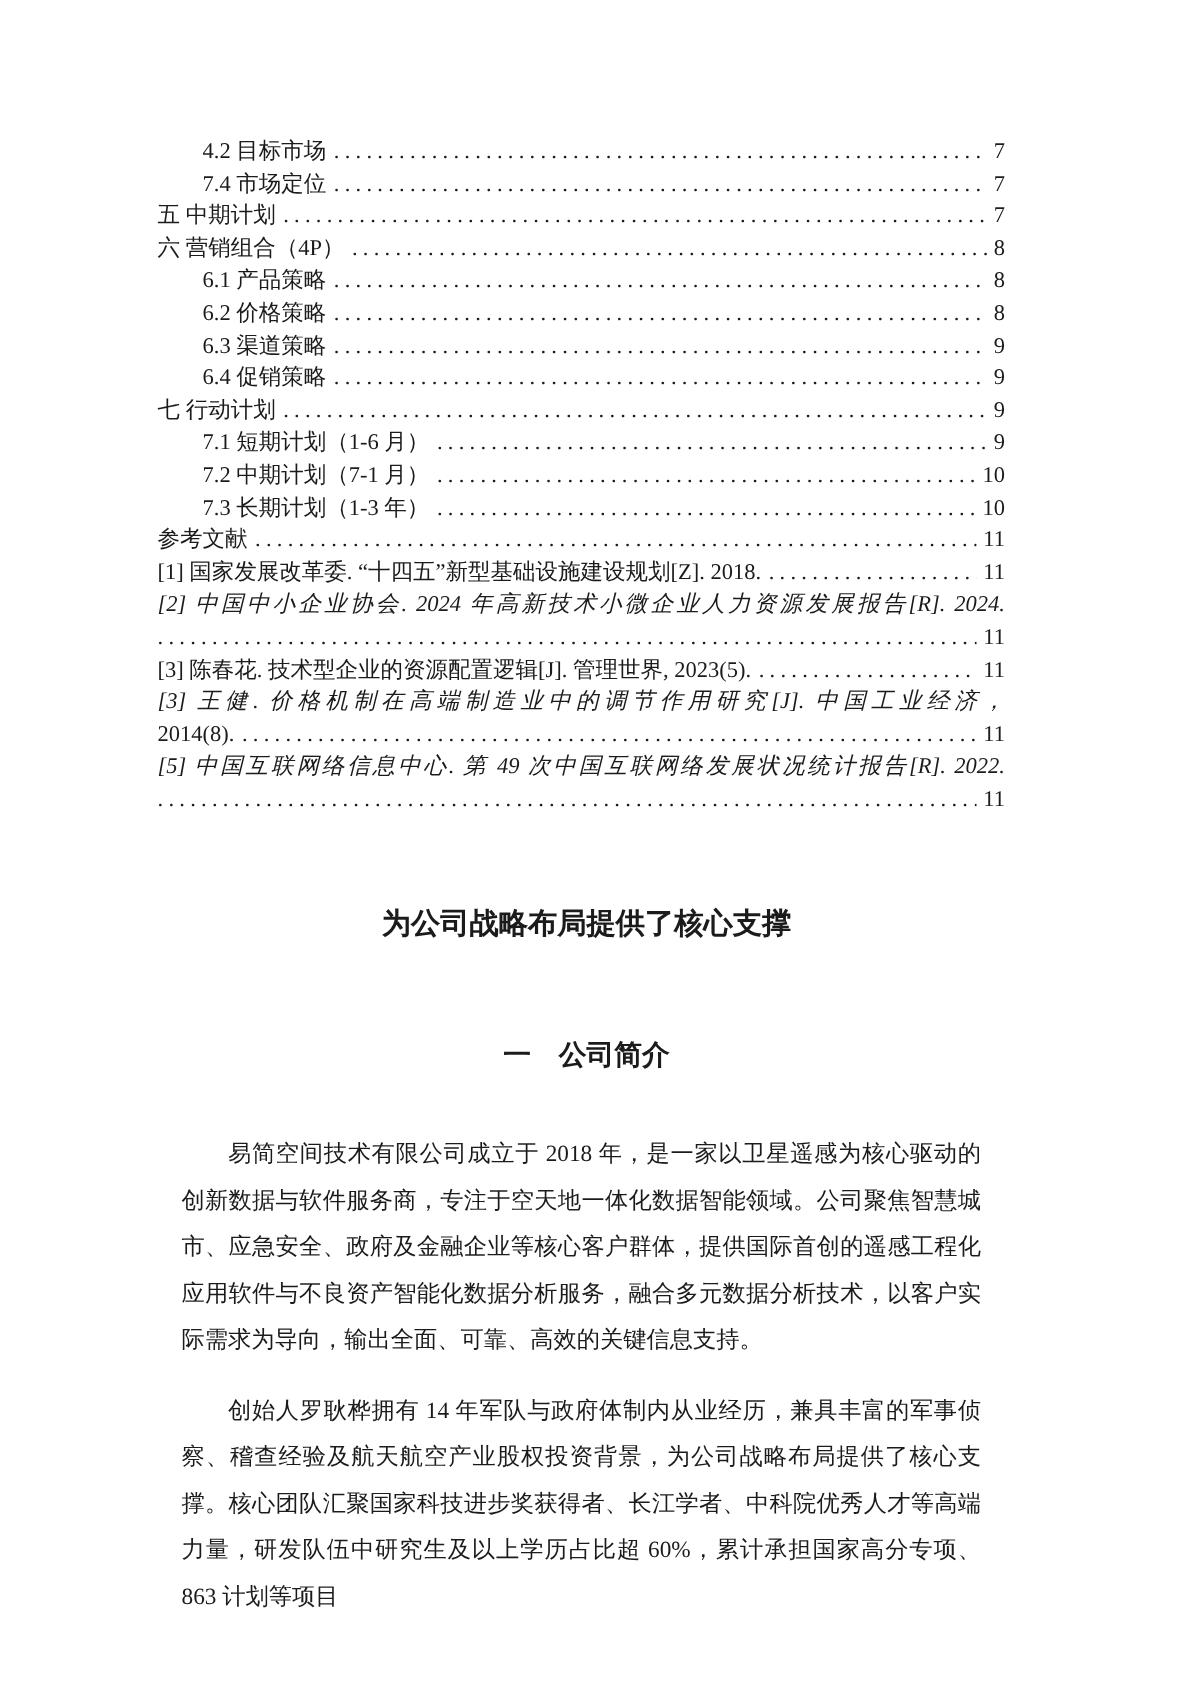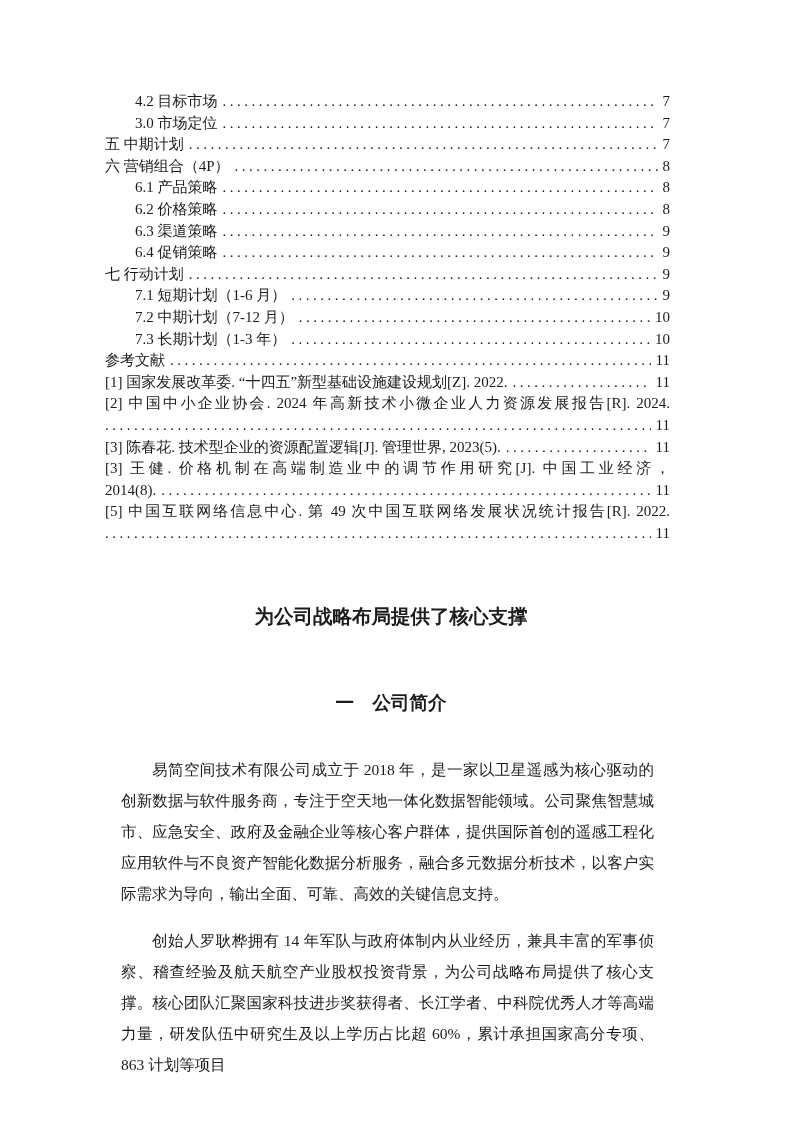--- a/index.html
+++ b/index.html
@@ -32,20 +32,21 @@
     flex:1;
     min-width:0;
     overflow:hidden;
     white-space:nowrap;
     letter-spacing:3.5px;
   }
   .pg{ white-space:nowrap; margin-left:5px; }
   .toc-justline{
     text-align:justify;
     text-align-last:justify;
+    font-style:italic;
   }
   
   .doc-title{
     position:absolute;
     left:0; right:0;
     top:603px;
     text-align:center;
     font-family:"Liberation Sans","DejaVu Sans",sans-serif;
     font-weight:700;
     font-size:19.5px;
@@ -83,21 +84,21 @@
 <div class="page">
 
   <div class="toc">
 
     <div class="toc-row ind">
       <span class="toc-text">4.2 目标市场</span>
         <span class="leader">........................................................................................................................................................................................................</span>
         <span class="pg">7</span>
     </div>
     <div class="toc-row ind">
-      <span class="toc-text">3.0 市场定位</span>
+      <span class="toc-text">7.4 市场定位</span>
         <span class="leader">........................................................................................................................................................................................................</span>
         <span class="pg">7</span>
     </div>
     <div class="toc-row">
       <span class="toc-text">五 中期计划</span>
         <span class="leader">........................................................................................................................................................................................................</span>
         <span class="pg">7</span>
     </div>
     <div class="toc-row">
       <span class="toc-text">六 营销组合（4P）</span>
@@ -128,36 +129,36 @@
       <span class="toc-text">七 行动计划</span>
         <span class="leader">........................................................................................................................................................................................................</span>
         <span class="pg">9</span>
     </div>
     <div class="toc-row ind">
       <span class="toc-text">7.1 短期计划（1-6 月）</span>
         <span class="leader">........................................................................................................................................................................................................</span>
         <span class="pg">9</span>
     </div>
     <div class="toc-row ind">
-      <span class="toc-text">7.2 中期计划（7-12 月）</span>
+      <span class="toc-text">7.2 中期计划（7-1 月）</span>
         <span class="leader">........................................................................................................................................................................................................</span>
         <span class="pg">10</span>
     </div>
     <div class="toc-row ind">
       <span class="toc-text">7.3 长期计划（1-3 年）</span>
         <span class="leader">........................................................................................................................................................................................................</span>
         <span class="pg">10</span>
     </div>
     <div class="toc-row">
       <span class="toc-text">参考文献</span>
         <span class="leader">........................................................................................................................................................................................................</span>
         <span class="pg">11</span>
     </div>
     <div class="toc-row">
-      <span class="toc-text">[1] 国家发展改革委. “十四五”新型基础设施建设规划[Z]. 2022.</span>
+      <span class="toc-text">[1] 国家发展改革委. “十四五”新型基础设施建设规划[Z]. 2018.</span>
         <span class="leader">........................................................................................................................................................................................................</span>
         <span class="pg">11</span>
     </div>
 
     <div>
       <div class="toc-justline">[2] 中国中小企业协会. 2024 年高新技术小微企业人力资源发展报告[R]. 2024.</div>
       <div class="toc-row">
         <span class="toc-text"></span>
           <span class="leader">........................................................................................................................................................................................................</span>
           <span class="pg">11</span>

